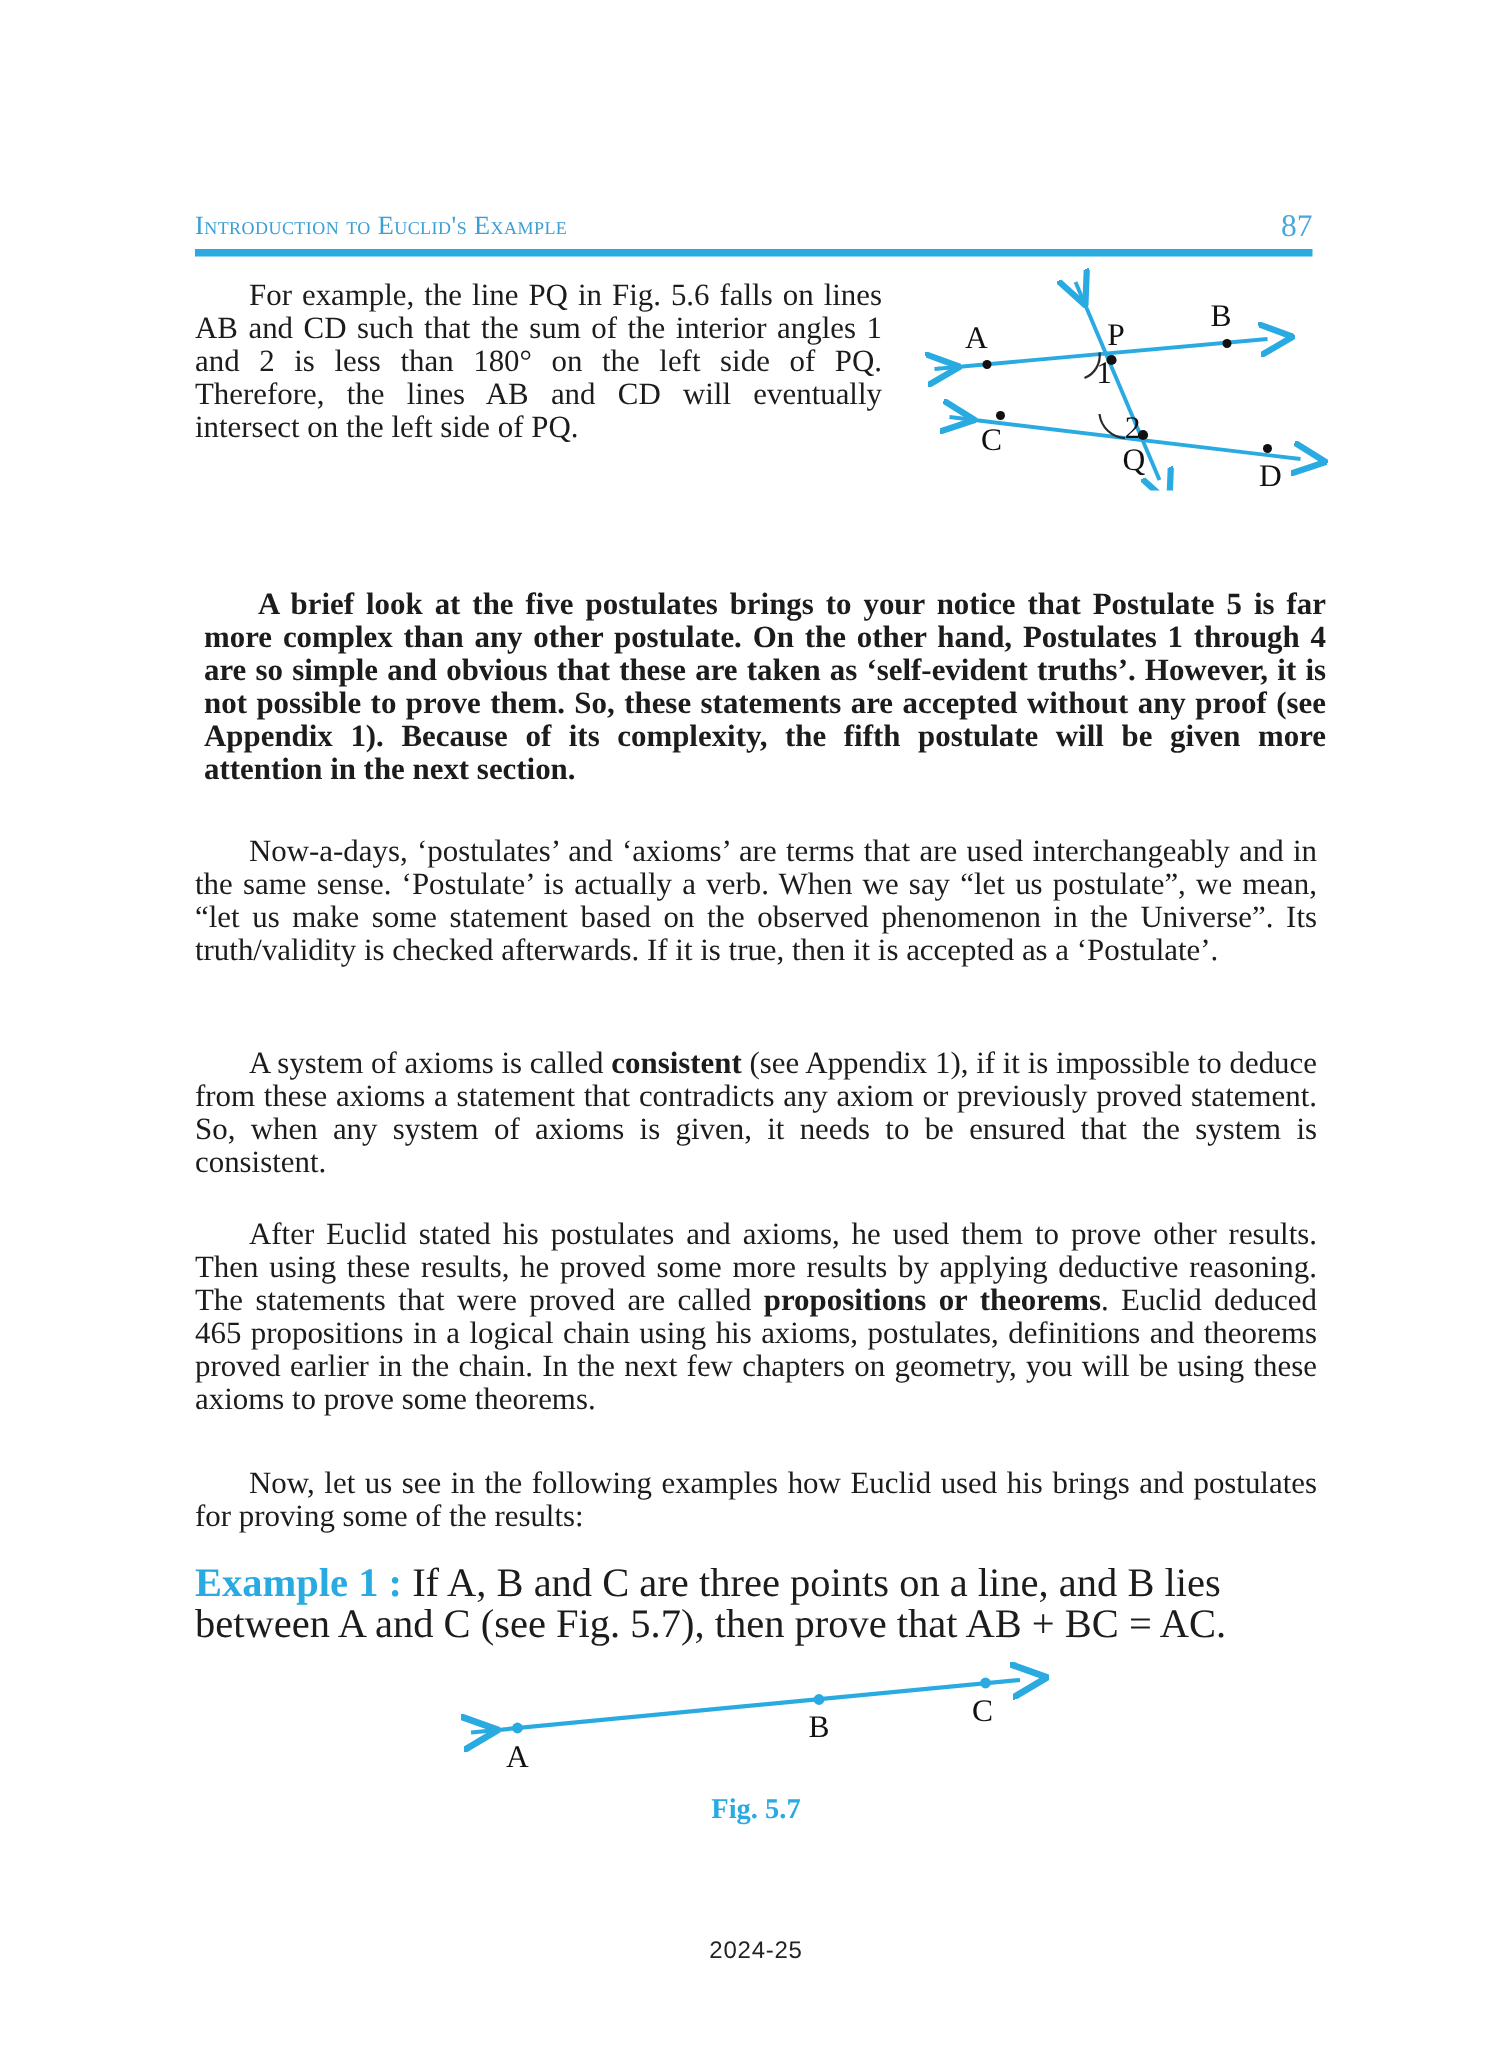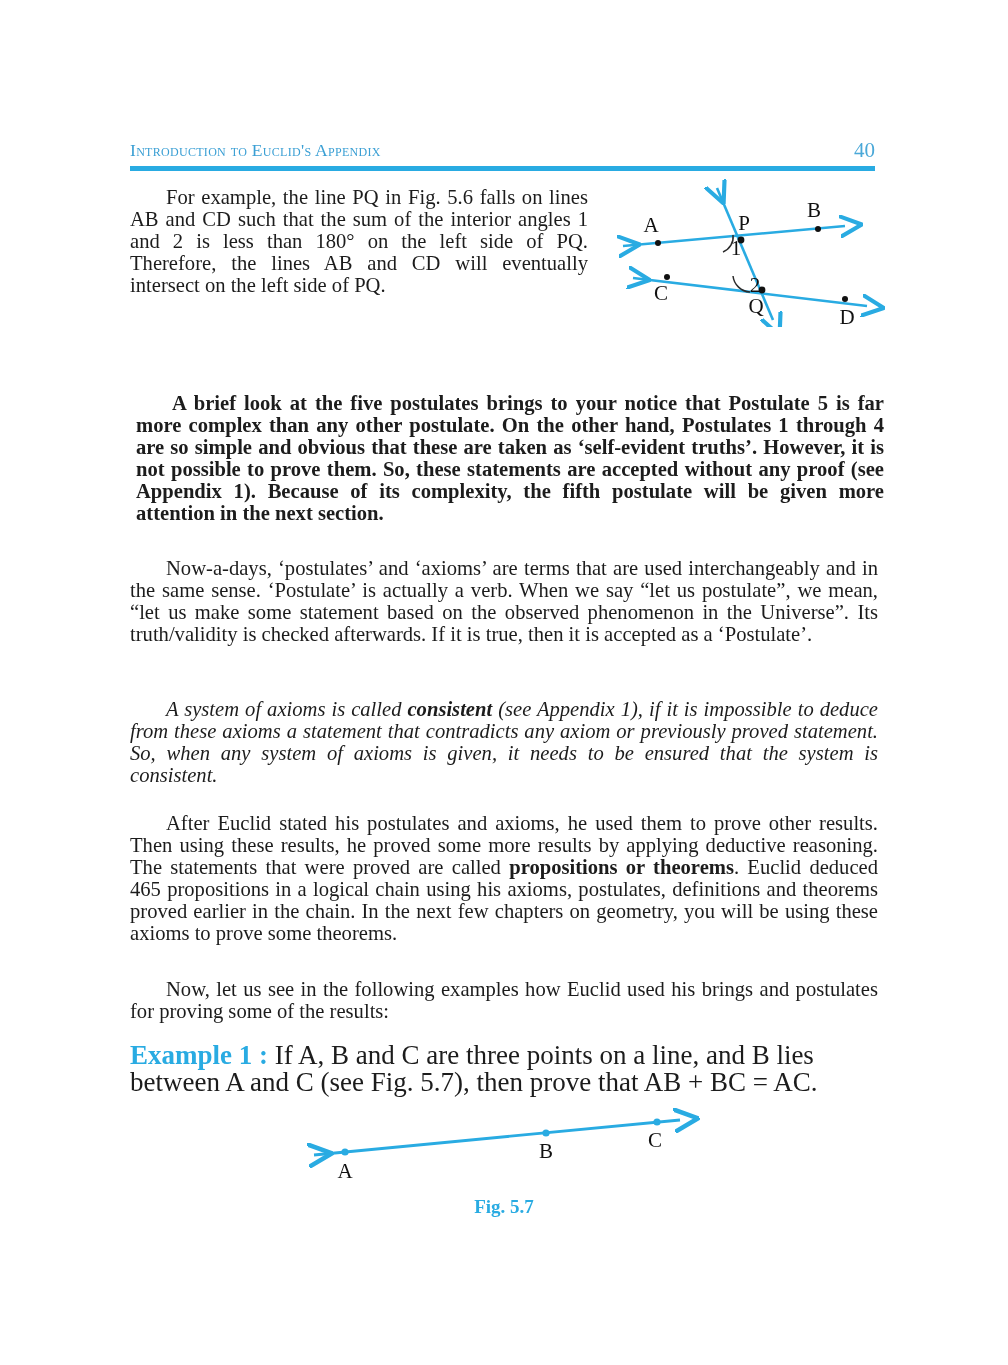--- a/index.html
+++ b/index.html
@@ -72,21 +72,21 @@
 
   
   #para-intro {
     left: 130px;
     top: 186px;
     width: 458px;
   }
 
   #para-postulates { left: 136px; top: 392px; width: 748px; font-weight: bold; }
   #para-nowadays   { left: 130px; top: 557px; width: 748px; }
-  #para-consistent { left: 130px; top: 698px; width: 748px; font-style: italic; }
+  #para-consistent { left: 130px; top: 698px; width: 748px; }
   #para-after      { left: 130px; top: 812px; width: 748px; }
   #para-now        { left: 130px; top: 978px; width: 748px; }
 
   
   #example-1 {
     position: absolute;
     left: 130px;
     top: 1042px;
     width: 748px;
     font-size: 27px;
@@ -132,22 +132,22 @@
     color: #222222;
     letter-spacing: 0.5px;
   }
 </style>
 </head>
 <body>
 
 <div class="page">
 
   <div class="runhead">
-    <span class="runhead-title">Introduction to Euclid's Appendix</span>
-    <span class="runhead-pageno">40</span>
+    <span class="runhead-title">Introduction to Euclid's Example</span>
+    <span class="runhead-pageno">87</span>
   </div>
   <div class="runhead-rule"></div>
 
   <div class="para" id="para-intro">
     <span class="indent"></span><span>For example, the line PQ in Fig. 5.6 falls on lines AB and CD such that the sum of the interior angles 1 and 2 is less than 180° on the left side of PQ. Therefore, the lines AB and CD will eventually intersect on the left side of PQ.</span>
   </div>
 
   <div class="figure-wrap" id="fig56-wrap">
     <svg width="285" height="155" viewBox="0 0 285 155">
       <defs>
@@ -224,14 +224,15 @@
       <circle cx="369" cy="22" r="3.6" fill="#29abe2"></circle>
 
       <text class="fig-label" x="57" y="78" text-anchor="middle" fill="#29abe2">A</text>
       <text class="fig-label" x="258" y="58" text-anchor="middle" fill="#29abe2">B</text>
       <text class="fig-label" x="367" y="47" text-anchor="middle" fill="#29abe2">C</text>
     </svg>
   </div>
 
   <div class="fig-caption" style="left:0; top:1196px; width:1008px; text-align:center;">Fig. 5.7</div>
 
+  <div class="footer">2024-25</div>
 
 </div>
 
 </body></html>

